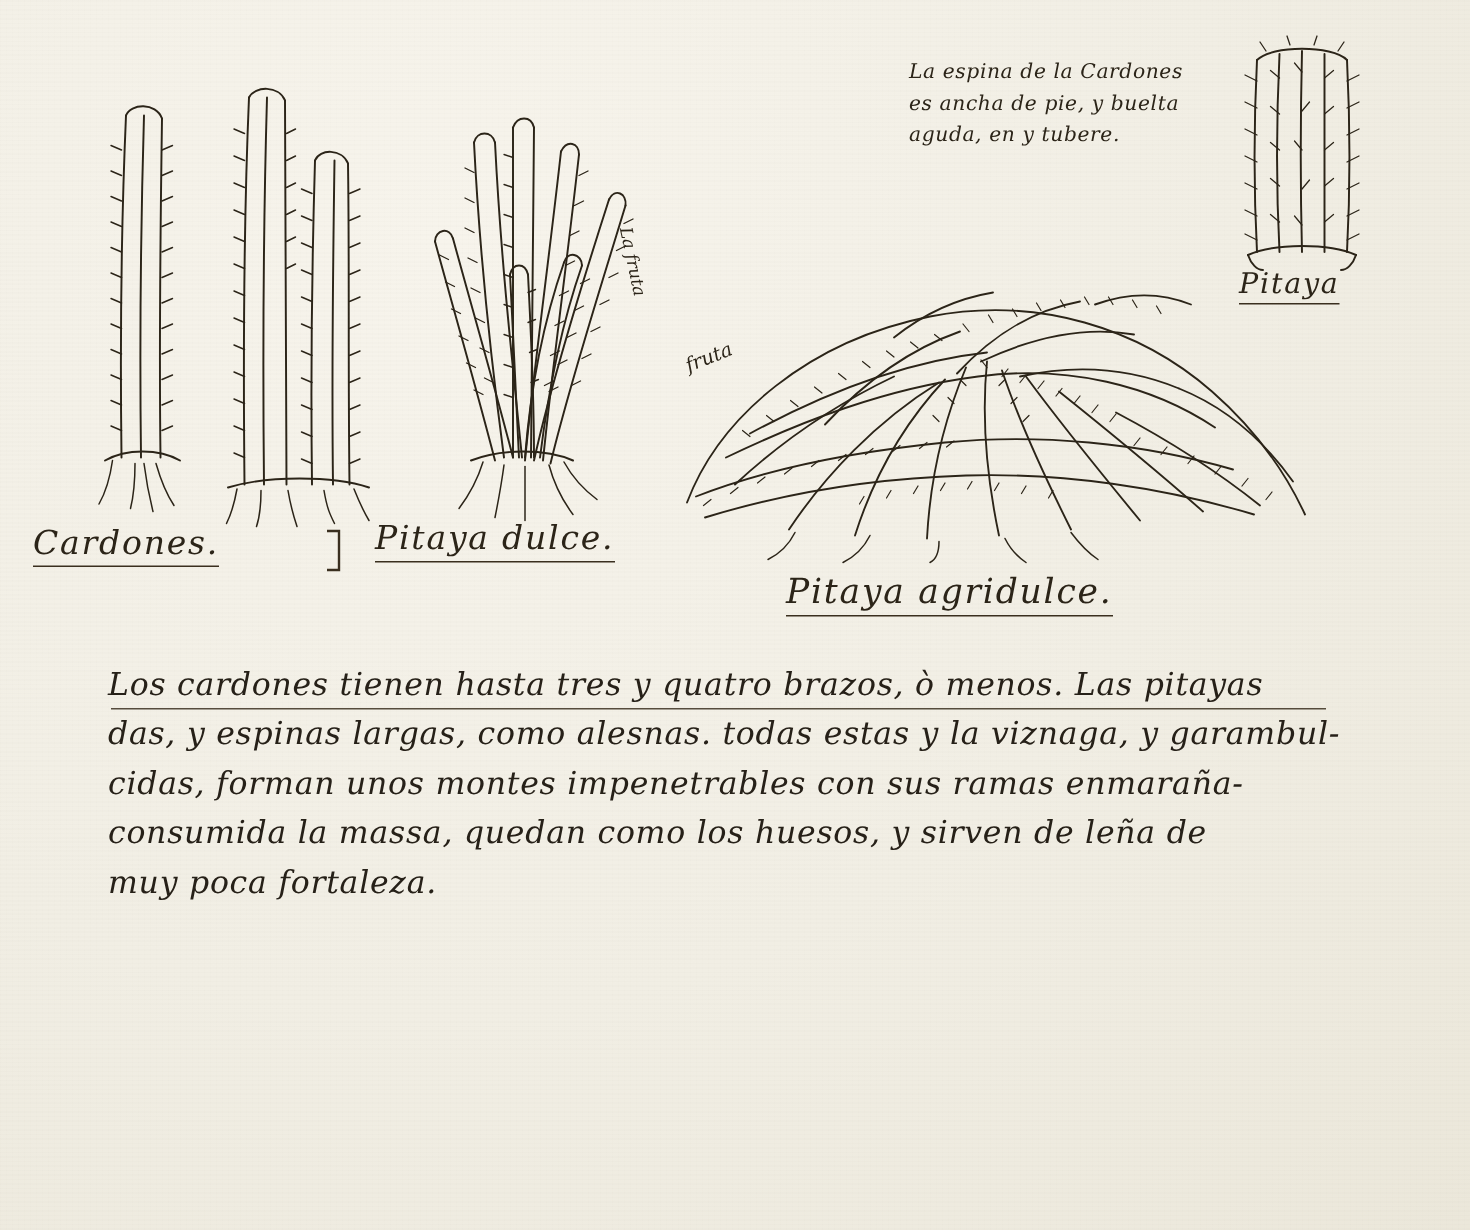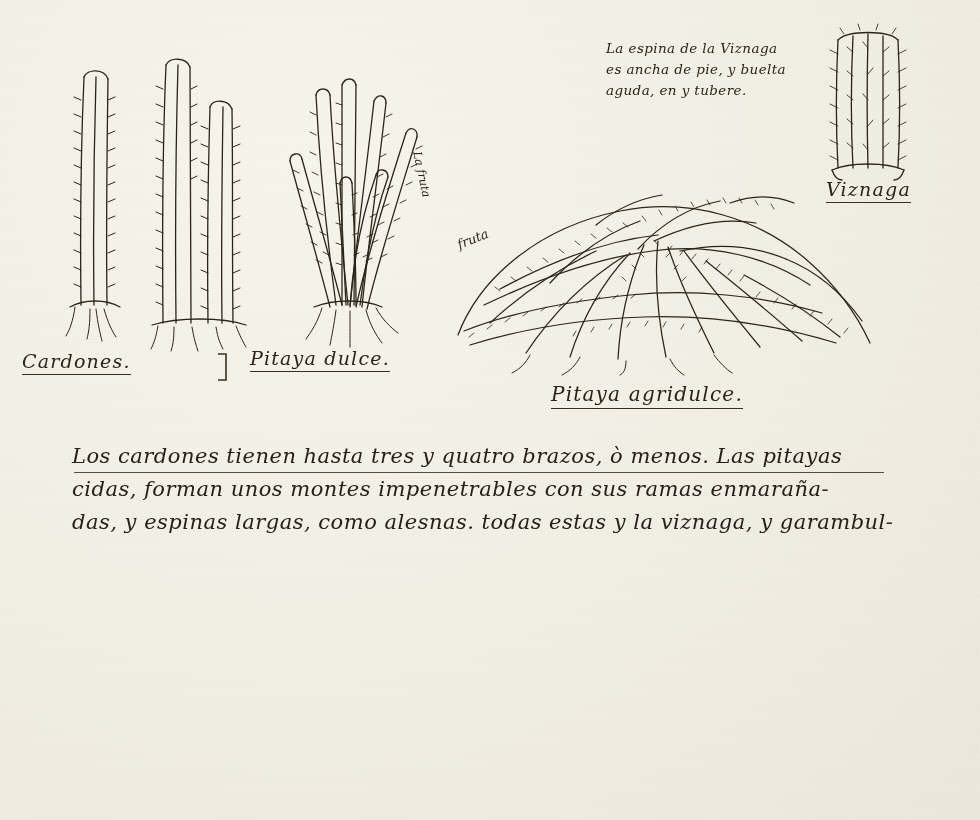--- a/index.html
+++ b/index.html
@@ -35,21 +35,21 @@
   }
   svg { display: block; overflow: visible; }
 
   .hand {
     font-family: "DejaVu Serif", serif;
     color: #2b2418;
     font-style: italic;
   }
   .caption {
     position: absolute;
-    font-size: 19px;
+    font-size: 22px;
     letter-spacing: 1.2px;
     white-space: nowrap;
   }
   .caption .ul {
     display: block;
     border-bottom: 1.6px solid #3a2f1f;
     padding-bottom: 2px;
   }
   .note {
     position: absolute;
@@ -250,21 +250,21 @@
         <path d="M326 112 l4 -5 M344 118 l4 -5 M362 124 l4 -5 M380 131 l4 -5 M398 139 l4 -5 M414 148 l4 -5"></path>
         <path d="M146 146 l-3 5 M164 142 l-3 5 M182 139 l-3 5 M200 137 l-3 5 M218 136 l-3 5 M236 137 l-3 5 M254 139 l-3 5 M272 142 l-3 5"></path>
         <path d="M196 96 l-4 -4 M206 84 l-4 -4 M214 72 l-4 -4"></path>
         <path d="M252 96 l4 -4 M244 84 l4 -4 M236 72 l4 -4"></path>
       </g>
     </svg>
   </div>
 
   <div class="vlabel hand" style="left:455px; top:238px; transform: rotate(-22deg); font-size:13px;">fruta</div>
 
-  <div class="caption hand" style="left:524px; top:382px; font-size:20px;margin-left:27px;">
+  <div class="caption hand" style="left:524px; top:382px; font-size:23px;">
     <span class="ul">Pitaya agridulce.</span>
   </div>
 
   <div class="fig" style="left:820px; top:30px;">
     <svg width="110" height="150" viewBox="0 0 110 150" fill="none" stroke="#2b2418" stroke-width="1.3" stroke-linecap="round">
       <path d="M18 10 C16 50 16 100 18 138"></path>
       <path d="M33 6 C31 48 31 100 33 138"></path>
       <path d="M48 4 C47 46 47 100 48 138"></path>
       <path d="M63 6 C63 48 63 100 63 138"></path>
       <path d="M78 10 C80 50 80 100 78 138"></path>
@@ -276,29 +276,31 @@
         <path d="M18 24 l-8 -4 M18 42 l-8 -4 M18 60 l-8 -4 M18 78 l-8 -4 M18 96 l-8 -4 M18 114 l-8 -4 M18 130 l-8 -4"></path>
         <path d="M78 24 l8 -4 M78 42 l8 -4 M78 60 l8 -4 M78 78 l8 -4 M78 96 l8 -4 M78 114 l8 -4 M78 130 l8 -4"></path>
         <path d="M33 22 l-6 -5 M33 46 l-6 -5 M33 70 l-6 -5 M33 94 l-6 -5 M33 118 l-6 -5"></path>
         <path d="M63 22 l6 -5 M63 46 l6 -5 M63 70 l6 -5 M63 94 l6 -5 M63 118 l6 -5"></path>
         <path d="M48 18 l-5 -6 M48 44 l5 -6 M48 70 l-5 -6 M48 96 l5 -6 M48 120 l-5 -6"></path>
         <path d="M24 4 l-4 -6 M40 0 l-2 -6 M56 0 l2 -6 M72 4 l4 -6"></path>
       </g>
     </svg>
   </div>
 
-  <div class="note hand" style="left:606px; top:38px;">La espina de la Viznaga
+  <div class="note hand" style="left:606px; top:38px;">La espina de la Cardones
 es ancha de pie, y buelta
 aguda, en y tubere.</div>
 
   <div class="caption hand" style="left:826px; top:178px; font-size:19px;">
-    <span class="ul">Viznaga</span>
+    <span class="ul">Pitaya</span>
   </div>
 
   <div class="body-text">
     <div class="line first">Los cardones tienen hasta tres y quatro brazos, ò menos. Las pitayas</div>
+    <div class="line">das, y espinas largas, como alesnas. todas estas y la viznaga, y garambul-</div>
     <div class="line">cidas, forman unos montes impenetrables con sus ramas enmaraña-</div>
-    <div class="line">das, y espinas largas, como alesnas. todas estas y la viznaga, y garambul-</div>
+    <div class="line">consumida la massa, quedan como los huesos, y sirven de leña de</div>
+    <div class="line">muy poca fortaleza.</div>
   </div>
   <div class="rule-under-first"></div>
 
   <div class="grain"></div>
 </div>
 
 </body></html>

